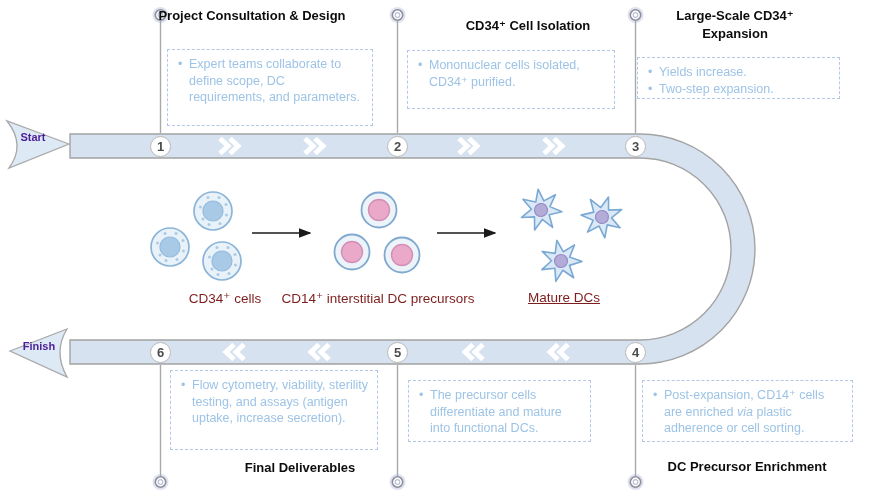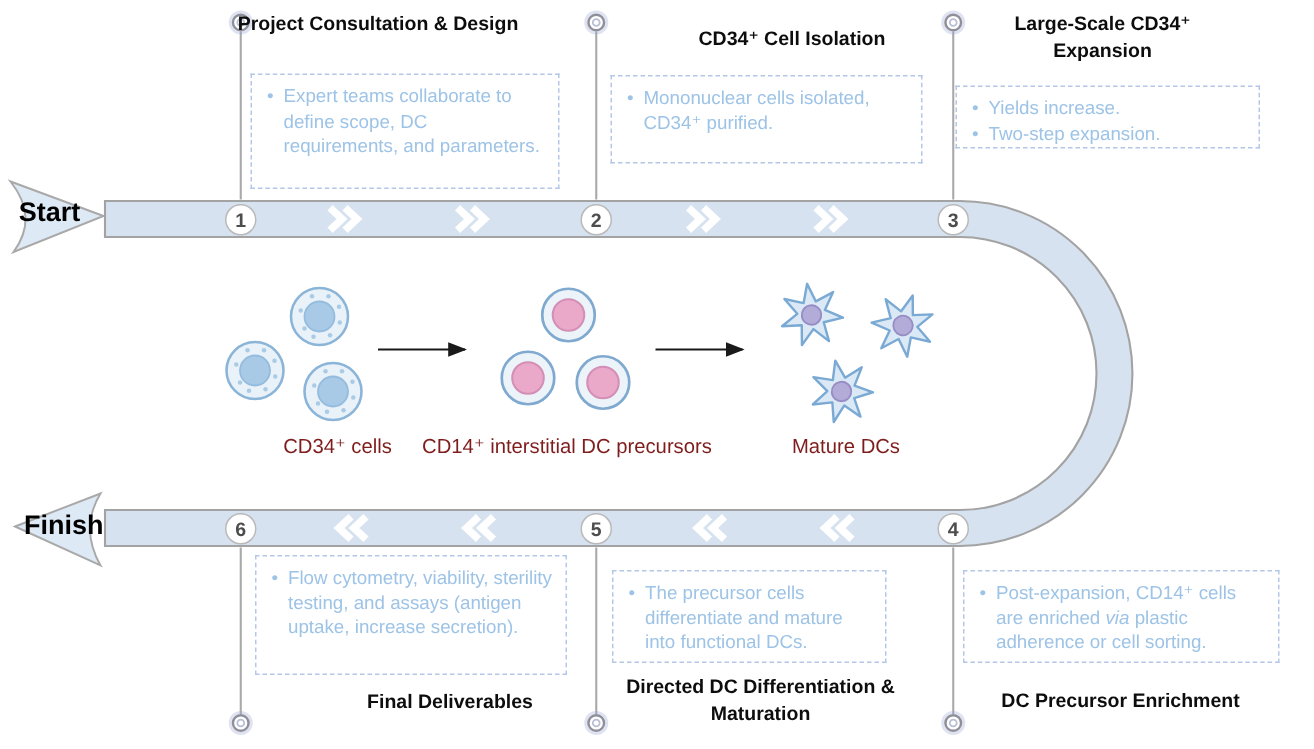--- a/index.html
+++ b/index.html
@@ -21,21 +21,21 @@
     position:relative;padding-left:13px;color:#9dc3e6;font-size:12.5px;line-height:16.5px;
   }
   .note-box li::before{content:"\2022";position:absolute;left:2px;}
   .note-box em{font-style:italic;}
   .num-badge{
     position:absolute;width:21px;height:21px;border-radius:50%;
     background:#ffffff;border:1px solid #b9b9b9;box-sizing:border-box;
     color:#4d4d4d;font-size:13px;font-weight:700;line-height:19px;text-align:center;
   }
   .endcap-label{
-    position:absolute;font-size:18px;font-weight:700;color:#000000;text-align:center;
+    position:absolute;font-size:11px;font-weight:700;color:#4c1d95;text-align:center;
   }
   .cell-label{
     position:absolute;font-size:13.5px;color:#7f1d1d;text-align:center;
   }
 </style>
 </head>
 <body>
 
 <div id="stage">
 
@@ -126,21 +126,21 @@
     </g>
     <line x1="437" y1="233" x2="495" y2="233" stroke="#1a1a1a" stroke-width="1.4" marker-end="url(#arrhead)"></line>
     <g>
       <use href="#dcstar" transform="translate(541,210) rotate(-8)"></use>
       <use href="#dcstar" transform="translate(602,217) rotate(18)"></use>
       <use href="#dcstar" transform="translate(561,261) rotate(40)"></use>
     </g>
   </svg>
 
   <div class="endcap-label" style="left:10px;top:131px;width:46px;">Start</div>
-  <div class="endcap-label" style="left:16px;top:340px;width:46px;text-align:right;">Finish</div>
+  <div class="endcap-label" style="left:16px;top:340px;width:46px;">Finish</div>
 
   <div class="num-badge" style="left:150px;top:135.5px;">1</div>
   <div class="num-badge" style="left:387px;top:135.5px;">2</div>
   <div class="num-badge" style="left:625px;top:135.5px;">3</div>
   <div class="num-badge" style="left:625px;top:341.5px;">4</div>
   <div class="num-badge" style="left:387px;top:341.5px;">5</div>
   <div class="num-badge" style="left:150px;top:341.5px;">6</div>
 
   <div class="abs step-title" style="left:157px;top:7px;width:190px;">Project Consultation &amp; Design</div>
   <div class="note-box" style="left:167px;top:49px;width:206px;height:77px;">
@@ -169,26 +169,25 @@
       <li><span>Post-expansion, CD14⁺ cells are enriched </span><em>via</em><span> plastic adherence or cell sorting.</span></li>
     </ul>
   </div>
   <div class="abs step-title" style="left:637px;top:458px;width:220px;">DC Precursor Enrichment</div>
 
   <div class="note-box" style="left:408px;top:380px;width:183px;height:62px;">
     <ul>
       <li>The precursor cells differentiate and mature into functional DCs.</li>
     </ul>
   </div>
-  <div class="abs step-title" style="left:407px;top:449px;width:200px;">Directed DC Differentiation &amp; Maturation</div>
 
   <div class="note-box" style="left:170px;top:370px;width:208px;height:80px;">
     <ul>
       <li>Flow cytometry, viability, sterility testing, and assays (antigen uptake, increase secretion).</li>
     </ul>
   </div>
   <div class="abs step-title" style="left:162px;top:459px;width:220px;padding-left:28px;">Final Deliverables</div>
 
   <div class="cell-label" style="left:145px;top:290px;width:160px;">CD34⁺ cells</div>
   <div class="cell-label" style="left:258px;top:290px;width:240px;">CD14⁺ interstitial DC precursors</div>
-  <div class="cell-label" style="left:484px;top:290px;width:160px;">Mature DCs</div>
+  <div class="cell-label" style="left:484px;top:290px;width:160px;text-decoration:underline;">Mature DCs</div>
 
 </div>
 
 </body></html>

